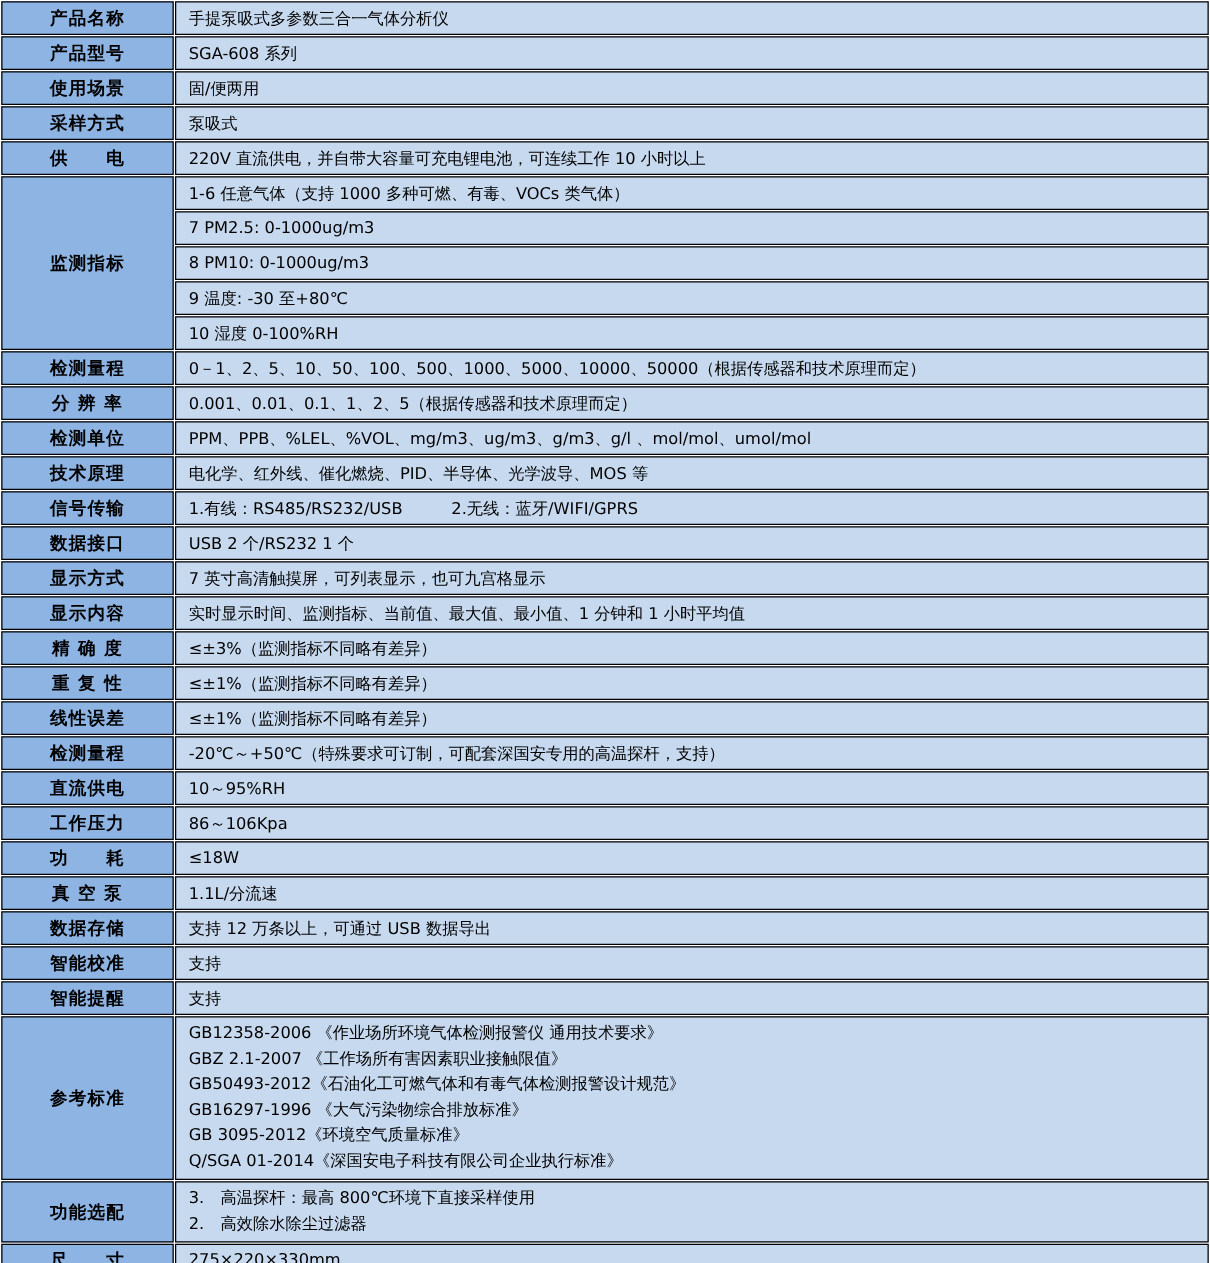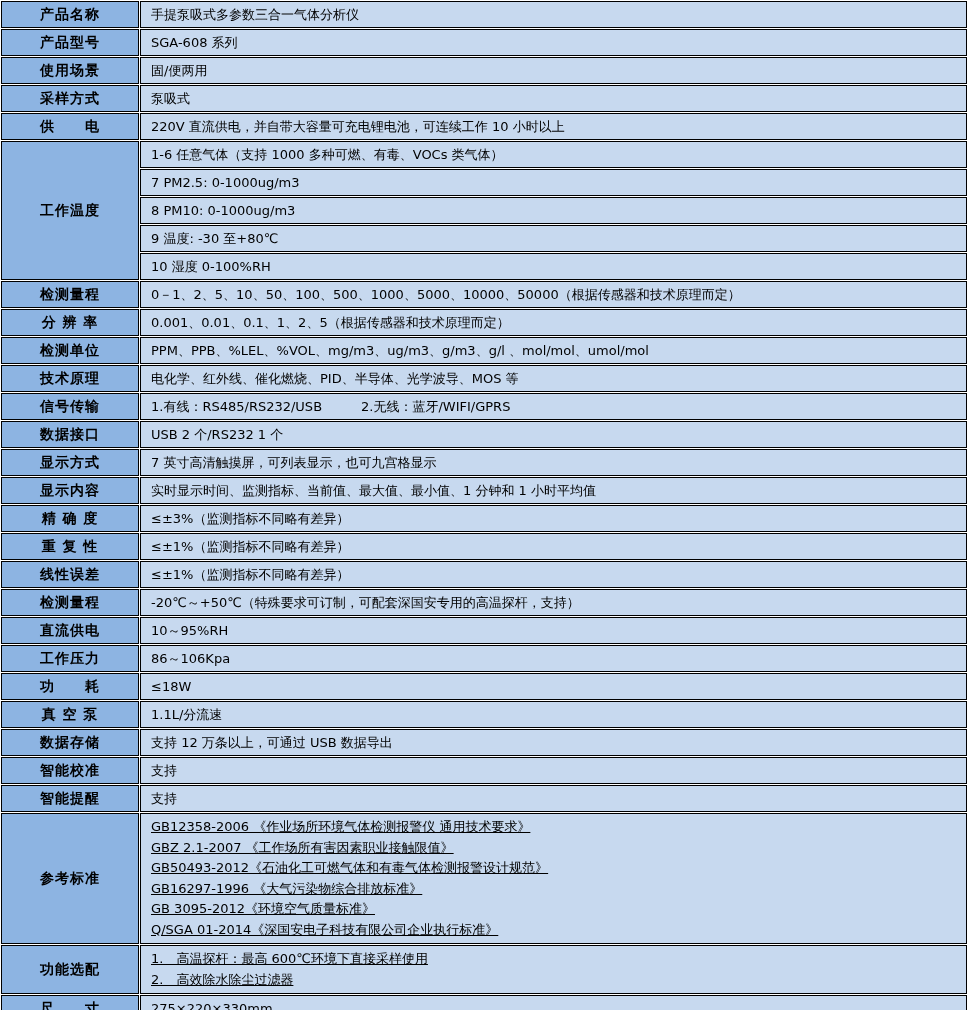--- a/index.html
+++ b/index.html
@@ -39,21 +39,20 @@
     font-size:13px;
     padding:1px 8px 1px 10px;
     height:23px;
     white-space:nowrap;
   }
   td.val.multiline{
     height:auto;
     white-space:normal;
     padding-top:3px;
     padding-bottom:3px;
-    text-decoration:underline;
   }
   td.val.multiline div{
     line-height:20.5px;
   }
 </style>
 </head>
 <body>
 
 <div class="page">
   <table class="spec-table">
@@ -76,21 +75,21 @@
       </tr>
       <tr>
         <td class="lbl">采样方式</td>
         <td class="val">泵吸式</td>
       </tr>
       <tr>
         <td class="lbl">供　　电</td>
         <td class="val">220V 直流供电，并自带大容量可充电锂电池，可连续工作 10 小时以上</td>
       </tr>
       <tr>
-        <td class="lbl" rowspan="5">工作温度</td>
+        <td class="lbl" rowspan="5">监测指标</td>
         <td class="val">1-6 任意气体（支持 1000 多种可燃、有毒、VOCs 类气体）</td>
       </tr>
       <tr>
         <td class="val">7 PM2.5: 0-1000ug/m3</td>
       </tr>
       <tr>
         <td class="val">8 PM10: 0-1000ug/m3</td>
       </tr>
       <tr>
         <td class="val">9 温度: -30 至+80℃</td>
@@ -181,21 +180,21 @@
           <div>GBZ 2.1-2007 《工作场所有害因素职业接触限值》</div>
           <div>GB50493-2012《石油化工可燃气体和有毒气体检测报警设计规范》</div>
           <div>GB16297-1996 《大气污染物综合排放标准》</div>
           <div>GB 3095-2012《环境空气质量标准》</div>
           <div>Q/SGA 01-2014《深国安电子科技有限公司企业执行标准》</div>
         </td>
       </tr>
       <tr>
         <td class="lbl">功能选配</td>
         <td class="val multiline">
-          <div>1.　高温探杆：最高 600℃环境下直接采样使用</div>
+          <div>3.　高温探杆：最高 800℃环境下直接采样使用</div>
           <div>2.　高效除水除尘过滤器</div>
         </td>
       </tr>
       <tr>
         <td class="lbl">尺　　寸</td>
         <td class="val">275×220×330mm</td>
       </tr>
 
     </tbody>
   </table>

